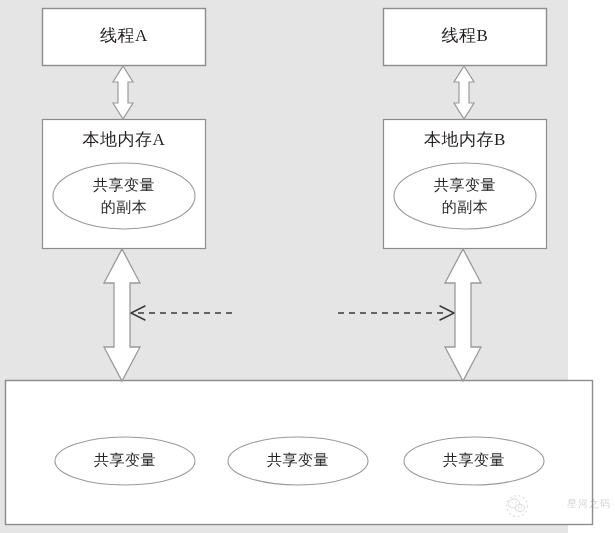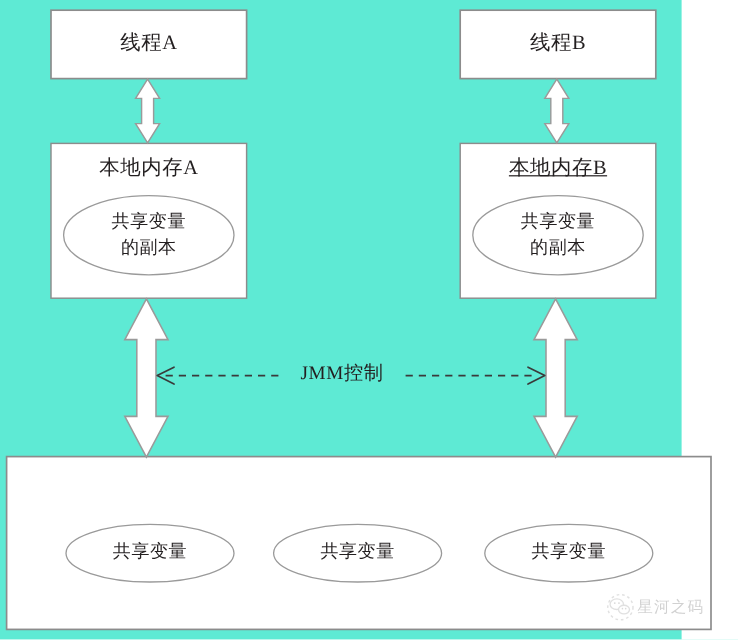--- a/index.html
+++ b/index.html
@@ -10,21 +10,21 @@
   body {
     width: 615px;
     height: 533px;
     font-family: "Liberation Serif", "DejaVu Serif", serif;
     overflow: hidden;
   }
   #canvas {
     position: relative;
     width: 568px;
     height: 533px;
-    background: #5eead4;
+    background: #e5e5e5;
   }
   #canvas svg.layer {
     position: absolute;
     left: 0;
     top: 0;
     width: 615px;
     height: 533px;
   }
   .lbl {
     position: absolute;
@@ -42,25 +42,26 @@
   .lbl-main     { font-size: 17px; }
   .lbl-var      { font-size: 15px; }
   .wm {
     position: absolute;
     display: flex;
     align-items: center;
     gap: 4px;
     opacity: 0.30;
   }
   .wm-text {
-    font-size: 13px;
+    font-size: 10px;
     color: #6b6b6b;
     font-family: Liberation Sans, sans-serif;
     letter-spacing: 1px;
     white-space: pre;
+    margin-left: 36px;
   }
 </style>
 </head>
 <body>
 
 <div id="canvas">
 
   <svg class="layer" viewBox="0 0 615 533">
 
     <rect x="42.5" y="8.5" width="163" height="57" fill="#ffffff" stroke="#8c8c8c" stroke-width="1.4"></rect>
@@ -124,29 +125,28 @@
       <circle cx="521.4" cy="507.2" r="0.65" fill="#6f6f6f"></circle>
     </g>
   </svg>
 
   <div class="lbl lbl-thread" style="left:42px; top:26px; width:164px;">线程A</div>
 
   <div class="lbl lbl-local" style="left:42px; top:130px; width:164px;">本地内存A</div>
 
   <div class="lbl lbl-thread" style="left:383px; top:26px; width:164px;">线程B</div>
 
-  <div class="lbl lbl-local" style="left:383px; top:130px; width:164px;text-decoration:underline;">本地内存B</div>
+  <div class="lbl lbl-local" style="left:383px; top:130px; width:164px;">本地内存B</div>
 
   <div class="lbl lbl-copy" style="left:54px; top:177px; width:140px;">共享变量</div>
   <div class="lbl lbl-copy" style="left:54px; top:199px; width:140px;">的副本</div>
 
   <div class="lbl lbl-copy" style="left:395px; top:177px; width:140px;">共享变量</div>
   <div class="lbl lbl-copy" style="left:395px; top:199px; width:140px;">的副本</div>
 
-  <div class="lbl lbl-jmm" style="left:235px; top:303px; width:100px;">JMM控制</div>
 
 
   <div class="lbl lbl-var" style="left:55px; top:452px; width:140px;">共享变量</div>
   <div class="lbl lbl-var" style="left:228px; top:452px; width:140px;">共享变量</div>
   <div class="lbl lbl-var" style="left:404px; top:452px; width:140px;">共享变量</div>
 
   <div class="wm" style="left:531px; top:497px;">
     <span class="wm-text">星河之码</span>
   </div>
 

